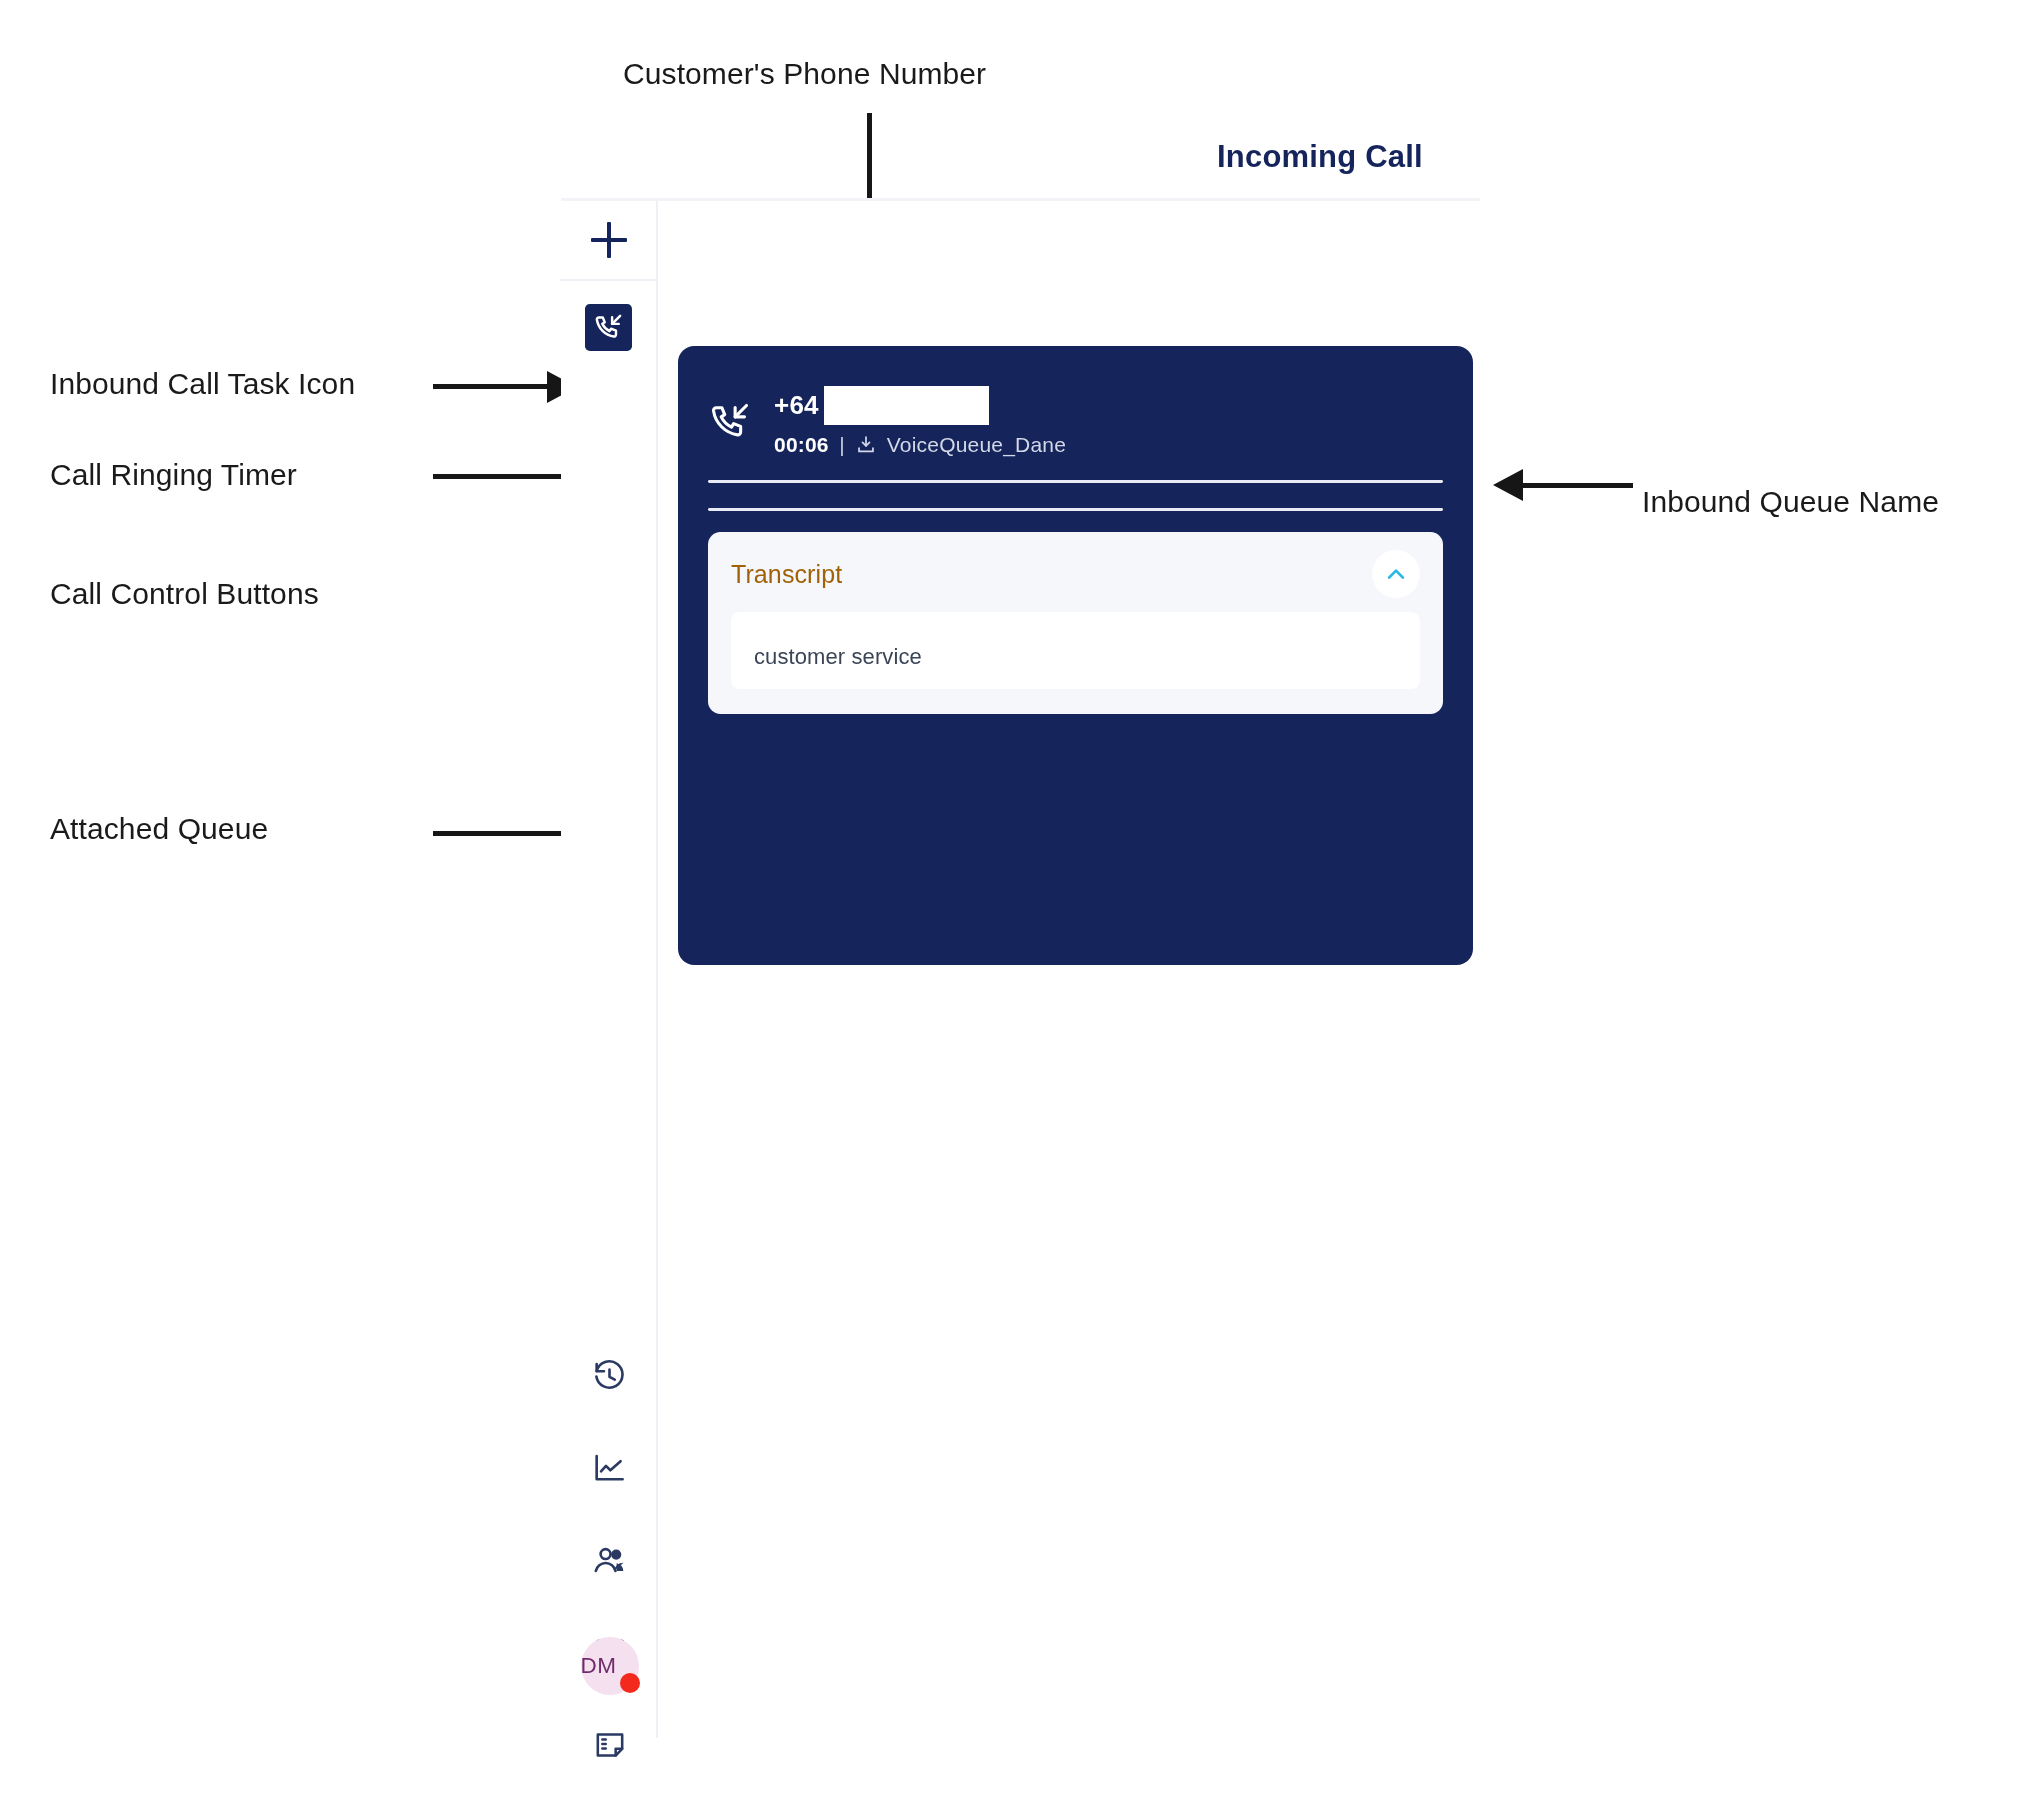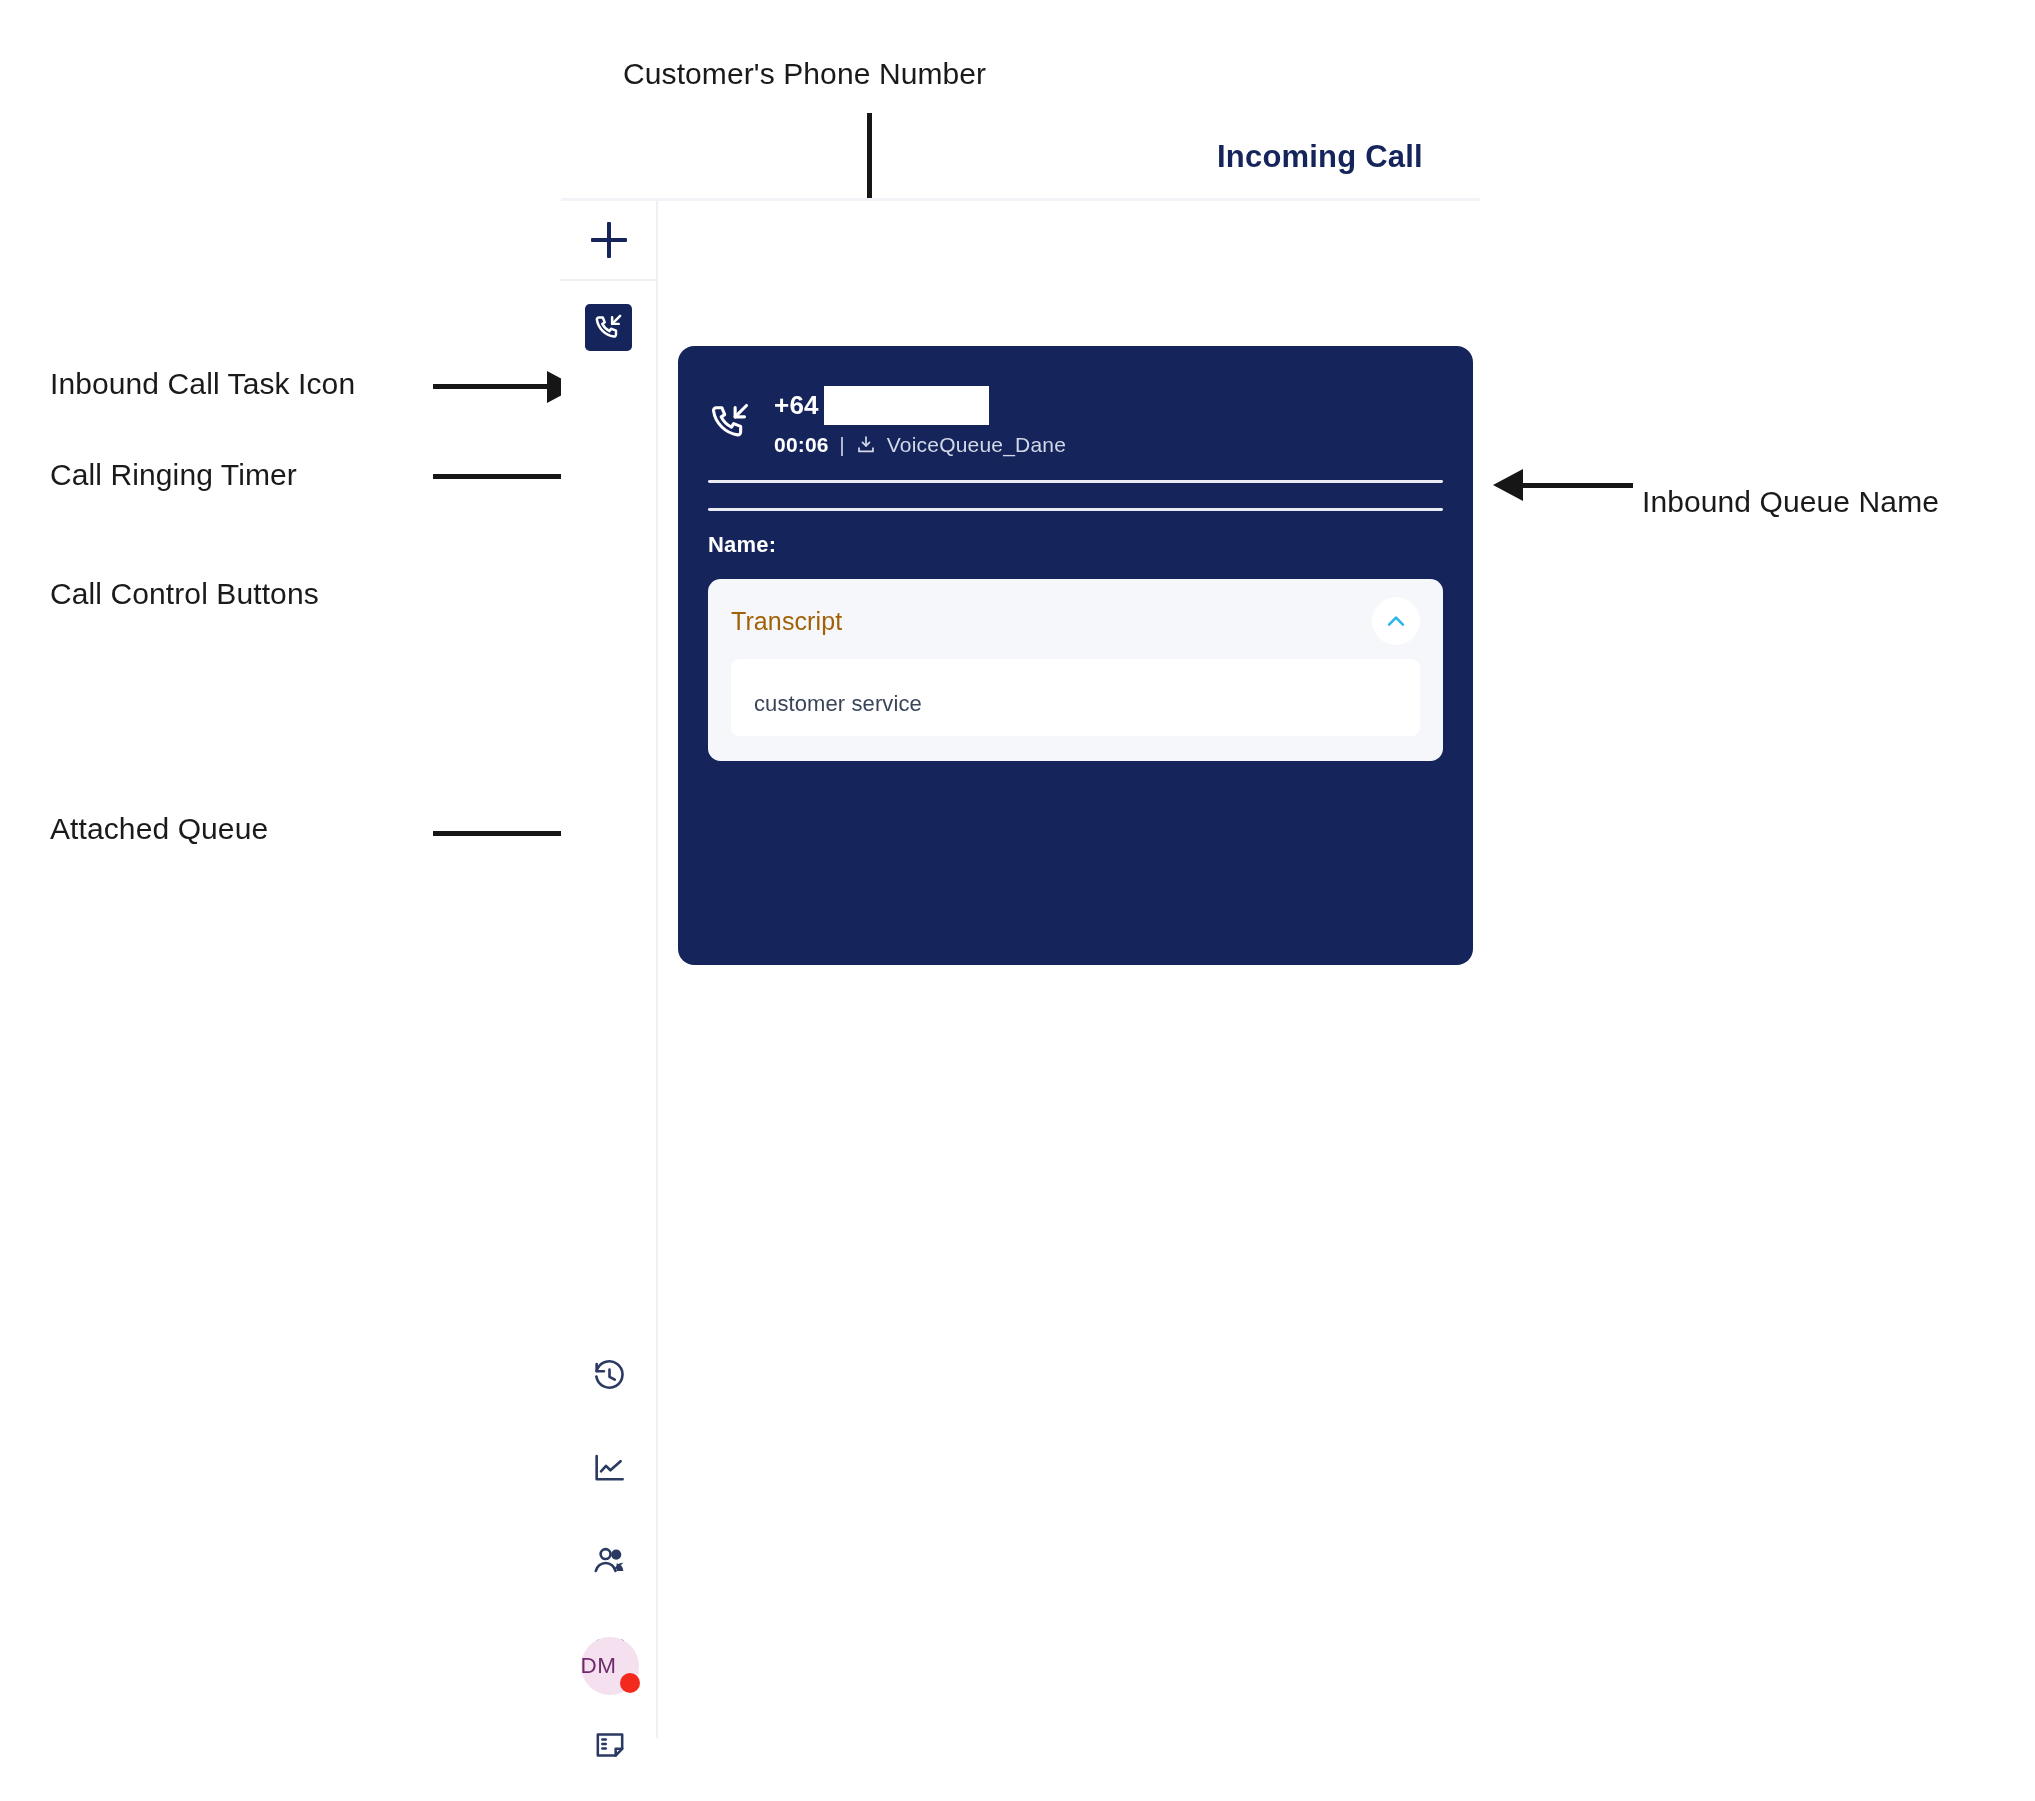--- a/index.html
+++ b/index.html
@@ -456,21 +456,20 @@
               <span id="queue-name">VoiceQueue_Dane</span>
             </div>
           </div>
         </div>
 
         <div class="card-divider"></div>
 
 
         <div class="card-divider" style="margin-top:25px;"></div>
 
-        <div id="attached-label">Name:</div>
 
         <div id="transcript-panel">
           <div id="transcript-head">
             <span id="transcript-title">Transcript</span>
             <button id="transcript-toggle">
               <svg width="26" height="26" viewBox="0 0 24 24" fill="none" stroke="#29b6e8" stroke-width="2.4" stroke-linecap="round" stroke-linejoin="round">
                 <polyline points="5.6 15.4 12 8.8 18.4 15.4"></polyline>
               </svg>
             </button>
           </div>

